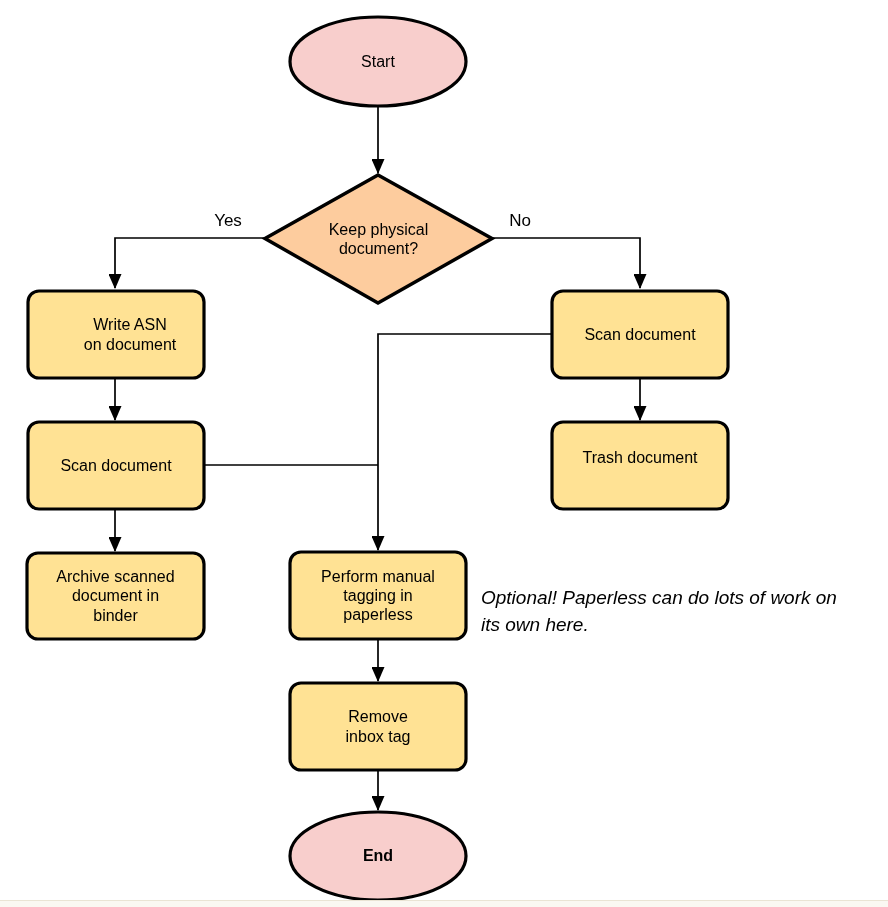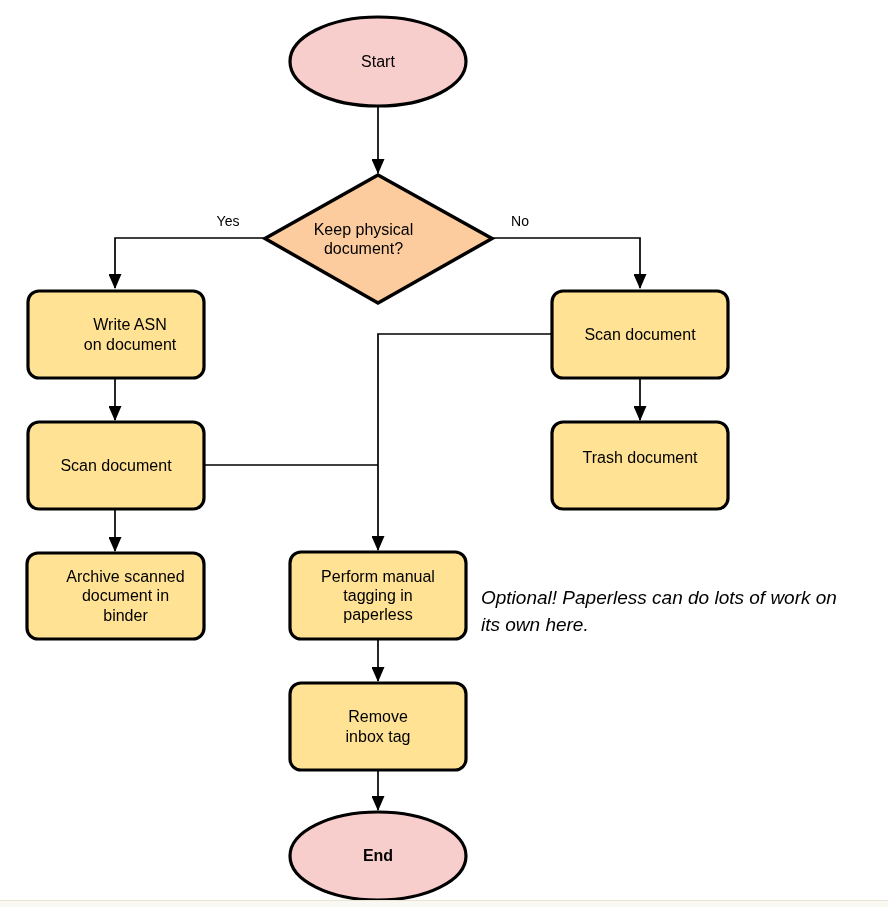--- a/index.html
+++ b/index.html
@@ -25,21 +25,21 @@
     font-size: 16px;
     line-height: 1.2;
     color: #000000;
     pointer-events: none;
   }
   .edge-label {
     position: absolute;
     display: flex;
     align-items: center;
     justify-content: center;
-    font-size: 14px;
+    font-size: 17px;
     color: #000000;
   }
   .annotation {
     position: absolute;
     left: 481px;
     top: 585px;
     width: 420px;
     font-size: 19px;
     font-style: italic;
     line-height: 1.42;
@@ -90,26 +90,26 @@
       <rect class="shape" x="27" y="553" width="177" height="86" rx="11" fill="#ffe294"></rect>
       <rect class="shape" x="552" y="291" width="176" height="87" rx="11" fill="#ffe294"></rect>
       <rect class="shape" x="552" y="422" width="176" height="87" rx="11" fill="#ffe294"></rect>
       <rect class="shape" x="290" y="552" width="176" height="87" rx="11" fill="#ffe294"></rect>
       <rect class="shape" x="290" y="683" width="176" height="87" rx="11" fill="#ffe294"></rect>
       <ellipse class="shape" cx="378" cy="856" rx="88" ry="44" fill="#f8cecc"></ellipse>
     </g>
   </svg>
 
   <div class="label" style="left:290px; top:17px; width:176px; height:89px;">Start</div>
-  <div class="label" style="left:250px; top:175px; width:227px; height:128px;text-align:center;">Keep physical
+  <div class="label" style="left:265px; top:175px; width:227px; height:128px;text-align:center;">Keep physical
 document?</div>
   <div class="label" style="left:28px; top:291px; width:204px; height:87px;">Write ASN
 on document</div>
   <div class="label" style="left:28px; top:422px; width:176px; height:87px;">Scan document</div>
-  <div class="label" style="left:37px; top:553px; width:177px; height:86px;">Archive scanned
+  <div class="label" style="left:27px; top:553px; width:177px; height:86px;">Archive scanned
 document in
 binder</div>
   <div class="label" style="left:552px; top:291px; width:176px; height:87px;">Scan document</div>
   <div class="label" style="left:552px; top:422px; width:176px; height:71px;">Trash document</div>
   <div class="label" style="left:290px; top:552px; width:176px; height:87px;">Perform manual
 tagging in
 paperless</div>
   <div class="label" style="left:290px; top:683px; width:176px; height:87px;">Remove
 inbox tag</div>
   <div class="label" style="left:290px; top:812px; width:176px; height:88px;font-weight:bold;">End</div>

